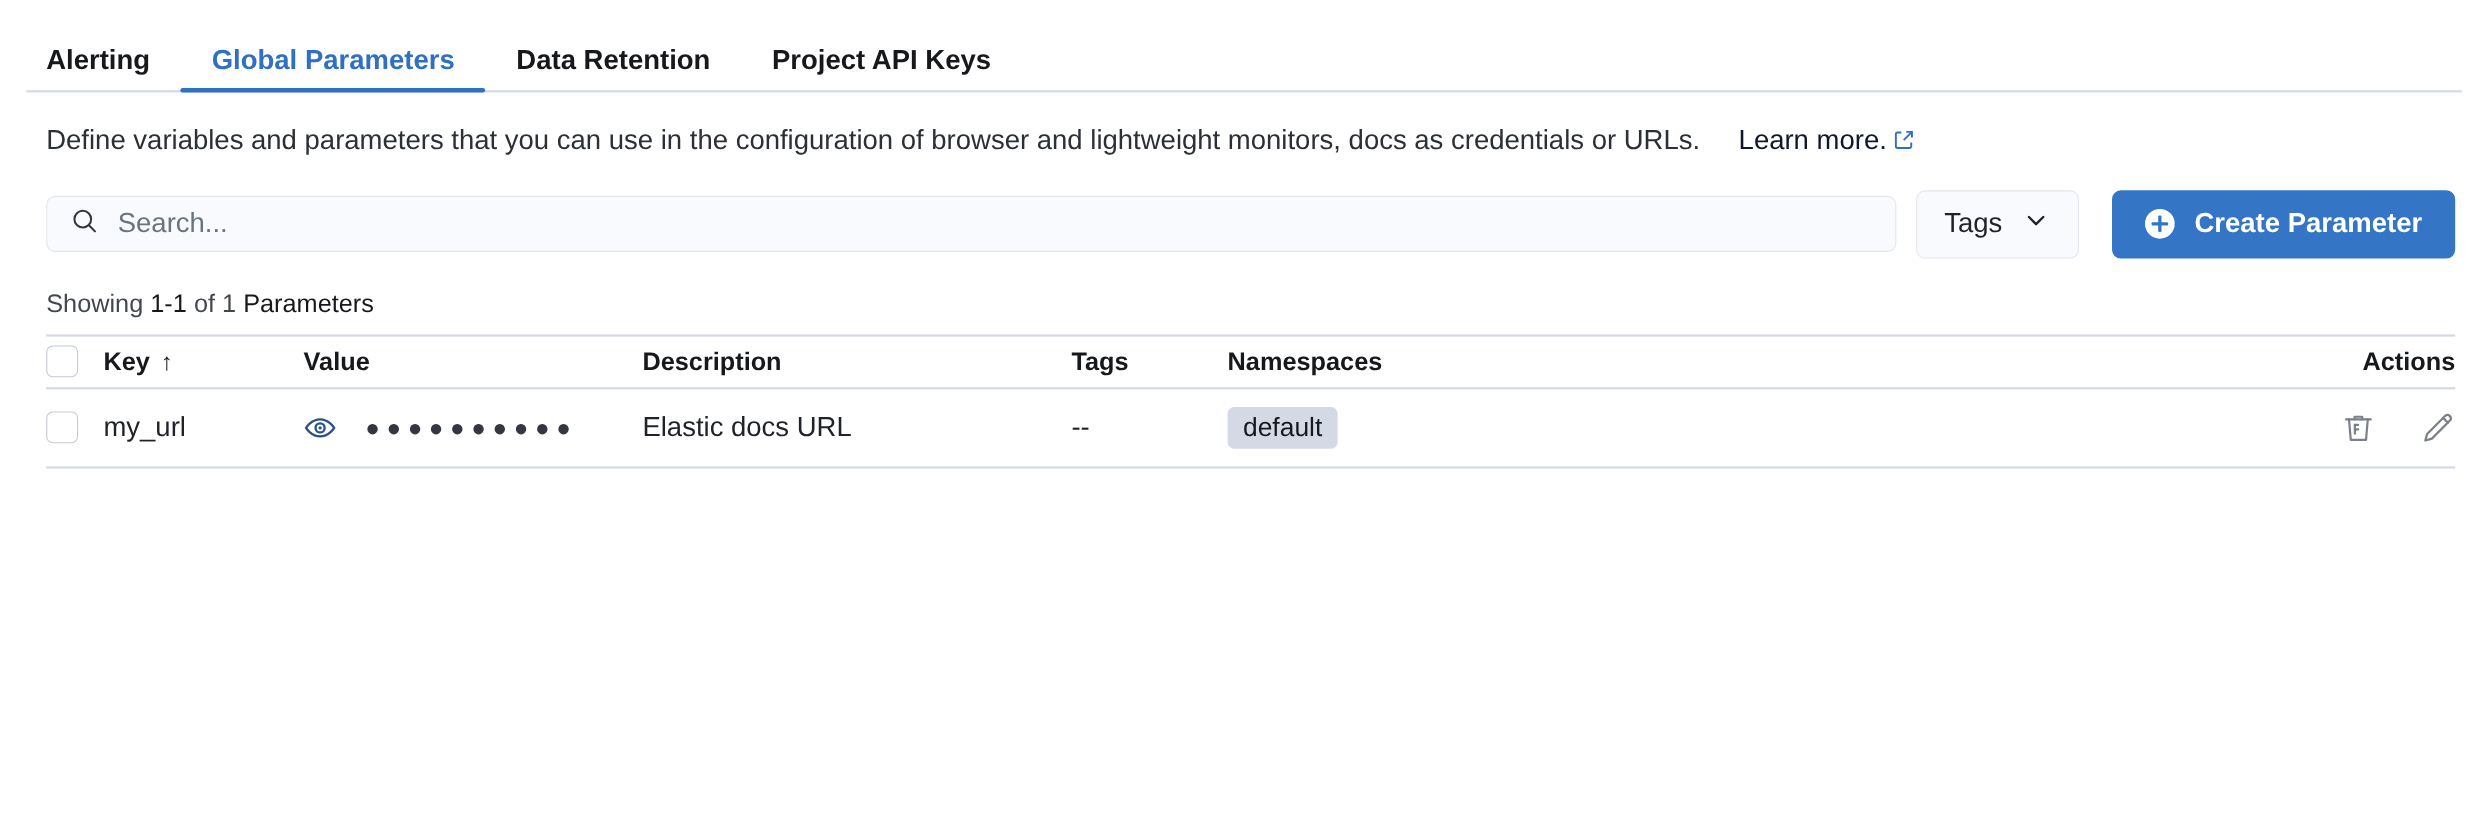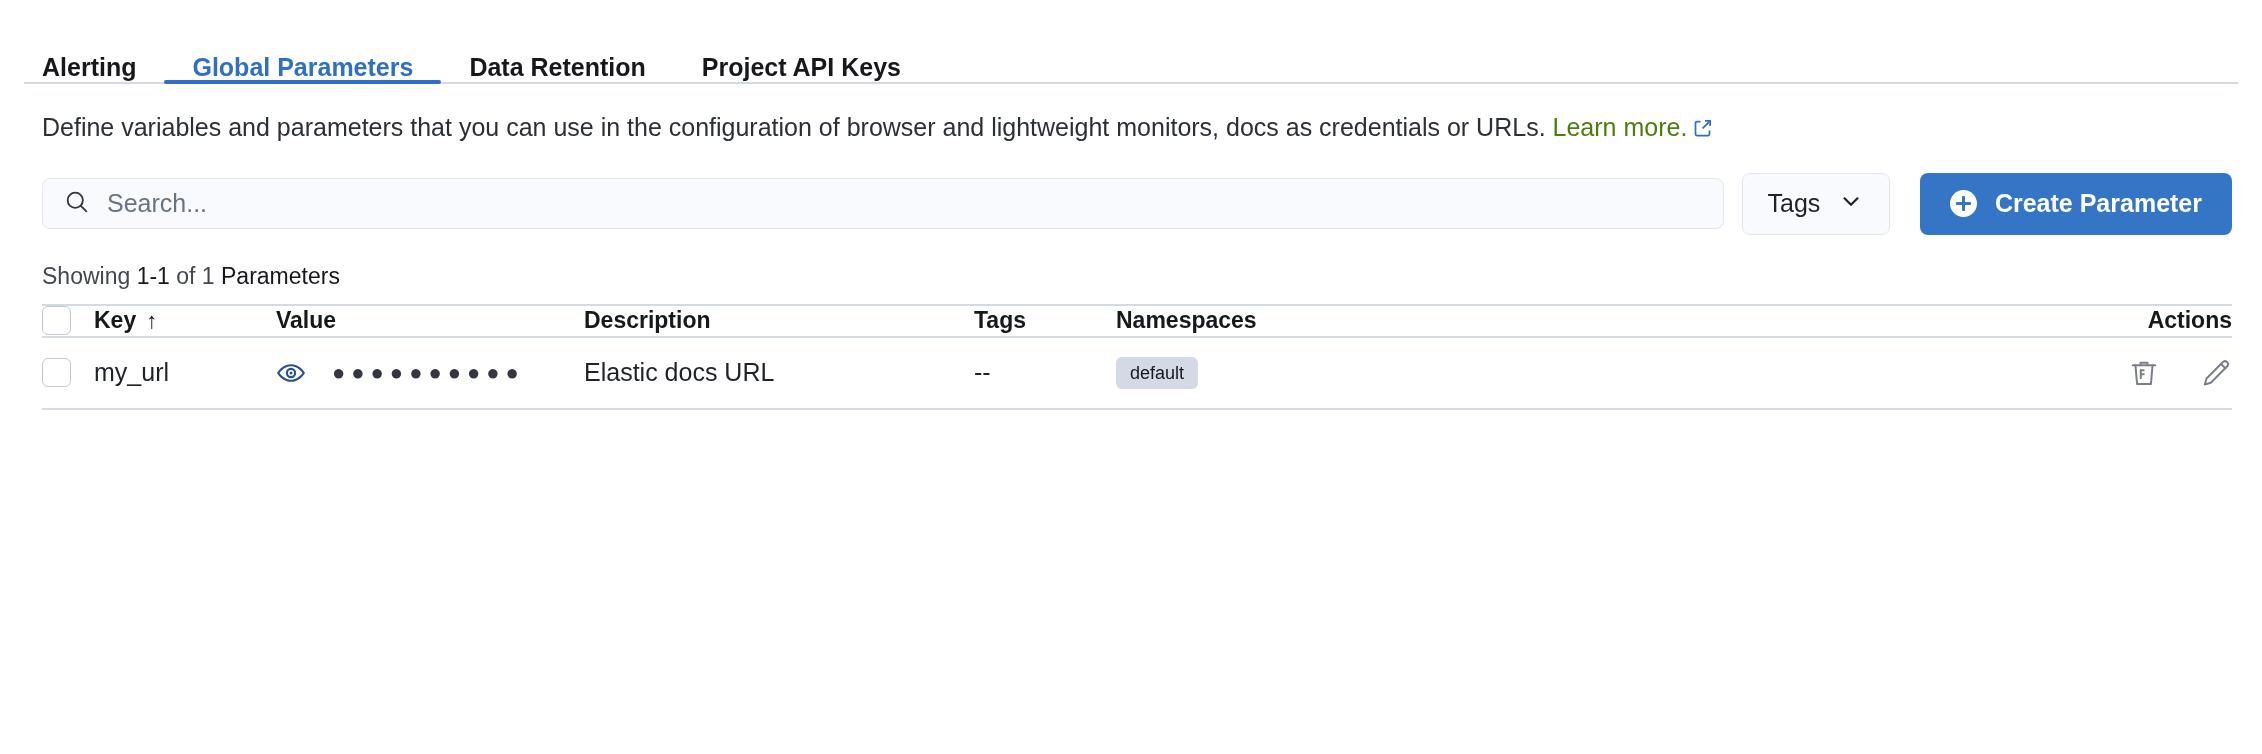--- a/index.html
+++ b/index.html
@@ -39,21 +39,21 @@
     gap: 0;
     margin-top: 30px;
     padding-left: 18px;
     border-bottom: 2px solid #d3dae6;
     height: 54px;
   }
   .tab {
     font-size: 25px;
     font-weight: 700;
     color: #16181c;
-    padding: 0 28px 2px 28px;
+    padding: 0 28px 14px 28px;
     position: relative;
     cursor: pointer;
     white-space: nowrap;
     line-height: 1;
   }
   .tab:first-child { padding-left: 0; }
   .tab.active { color: #2f6fc4; }
   .tab.active::after {
     content: "";
     position: absolute;
@@ -67,23 +67,24 @@
   
   .description {
     padding-left: 18px;
     margin-top: 26px;
     font-size: 25px;
     line-height: 1.38;
     color: #2b2f36;
     max-width: 2230px;
   }
   .description .link {
-    color: #4d7c0f;
+    color: #0f172a;
     text-decoration: none;
     cursor: pointer;
+    margin-left: 28px;
   }
   .ext-icon {
     display: inline-block;
     vertical-align: -2px;
     margin-left: 6px;
   }
 
   
   .controls {
     display: flex;
@@ -182,21 +183,21 @@
     margin-top: 14px;
     padding-left: 18px;
     padding-right: 6px;
   }
   .row {
     display: flex;
     align-items: center;
     border-bottom: 2px solid #d3dae6;
     height: 54px;
   }
-  .row.header { height: 34px; border-top: 2px solid #d3dae6; text-align: right; }
+  .row.header { height: 50px; border-top: 2px solid #d3dae6; text-align: right; }
   .row.body { height: 72px; }
 
   .cell { display: flex; align-items: center; }
   .c-check { width: 52px; flex: 0 0 52px; }
   .c-key { width: 182px; flex: 0 0 182px; }
   .c-value { width: 308px; flex: 0 0 308px; gap: 26px; }
   .c-desc { width: 390px; flex: 0 0 390px; }
   .c-tags { width: 130px; flex: 0 0 130px; }
   .c-ns { flex: 1 1 auto; margin-left: 12px; }
   .c-actions { width: 160px; flex: 0 0 160px; justify-content: flex-end; gap: 40px; }
@@ -221,21 +222,21 @@
     line-height: 1;
   }
 
   .eye-icon { cursor: pointer; display: flex; align-items: center; }
 
   .badge {
     display: inline-block;
     background: #d3dae6;
     color: #16181c;
     border-radius: 6px;
-    font-size: 18px;
+    font-size: 24px;
     padding: 7px 14px;
     line-height: 1;
   }
 
   .icon-btn { cursor: pointer; display: flex; align-items: center; }
 </style>
 </head>
 <body>
 
 <div class="page">

